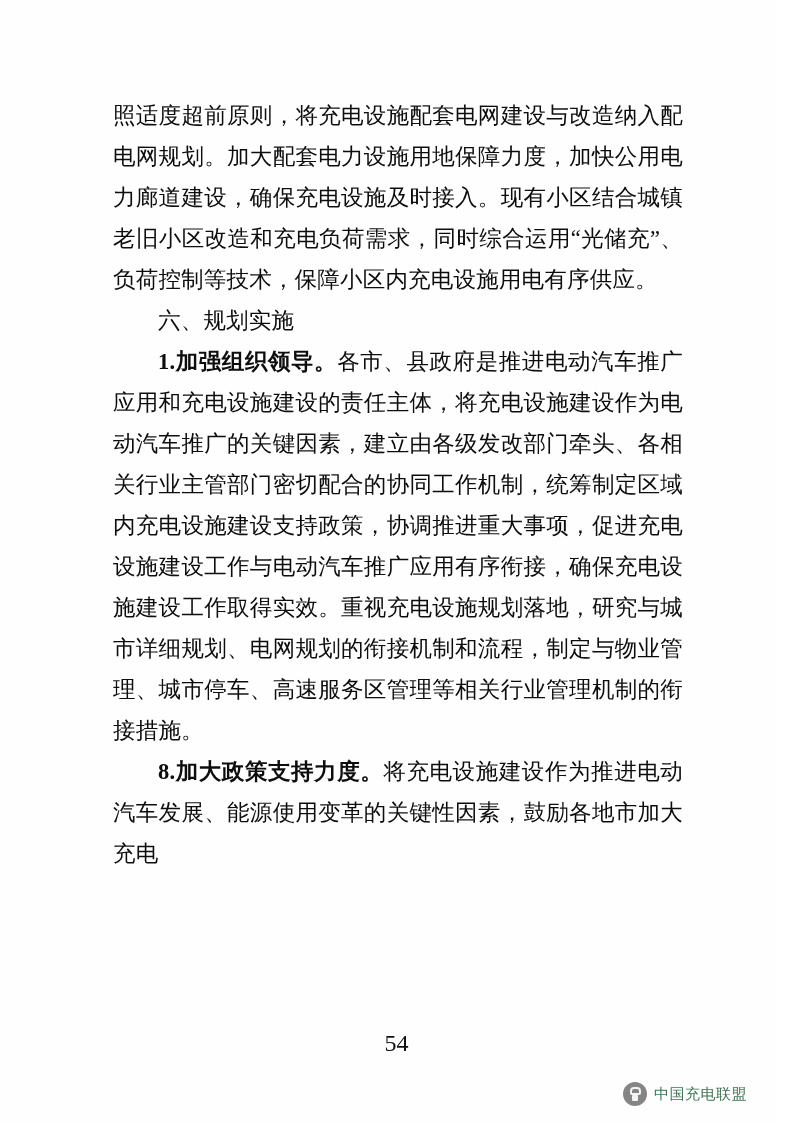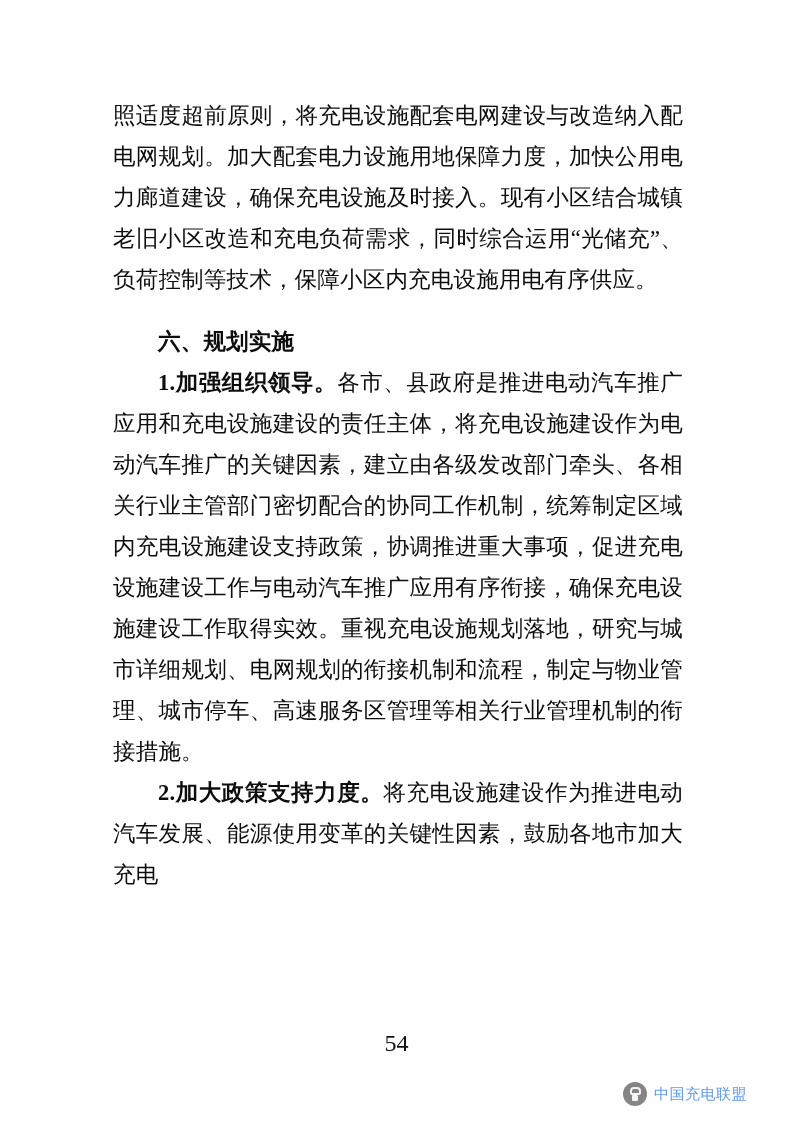--- a/index.html
+++ b/index.html
@@ -33,23 +33,22 @@
     font-size: 22.5px;
     line-height: 41px;
     text-align: justify;
     text-justify: inter-ideograph;
     letter-spacing: 0.2px;
   }
   p.indent {
     text-indent: 45px;
   }
   p.heading {
-    font-weight: bold;
+    font-weight: normal;
     text-indent: 45px;
-    margin-top: 21px;
   }
   p.sub-heading {
     font-weight: bold;
     text-indent: 45px;
   }
   .bold-lead {
     font-weight: bold;
     margin-top: 29px;
   }
   .page-number {
@@ -96,41 +95,41 @@
     left: 9px;
     top: 13px;
     width: 6px;
     height: 6px;
     background: #f2f2f2;
     border-radius: 1px;
   }
   .wm-text {
     font-family: "Liberation Sans", sans-serif;
     font-size: 15px;
-    color: #3b82f6;
+    color: #14532d;
     letter-spacing: 0.5px;
     white-space: nowrap;
   }
 </style>
 </head>
 <body>
 
 <div class="page">
 
   <div class="doc-body">
 
     <p class="">照适度超前原则，将充电设施配套电网建设与改造纳入配电网规划。加大配套电力设施用地保障力度，加快公用电力廊道建设，确保充电设施及时接入。现有小区结合城镇老旧小区改造和充电负荷需求，同时综合运用“光储充”、负荷控制等技术，保障小区内充电设施用电有序供应。</p>
 
 
     <p class="heading">六、规划实施</p>
 
 
     <p class="indent"><span class="bold-lead">1.加强组织领导。</span><span>各市、县政府是推进电动汽车推广应用和充电设施建设的责任主体，将充电设施建设作为电动汽车推广的关键因素，建立由各级发改部门牵头、各相关行业主管部门密切配合的协同工作机制，统筹制定区域内充电设施建设支持政策，协调推进重大事项，促进充电设施建设工作与电动汽车推广应用有序衔接，确保充电设施建设工作取得实效。重视充电设施规划落地，研究与城市详细规划、电网规划的衔接机制和流程，制定与物业管理、城市停车、高速服务区管理等相关行业管理机制的衔接措施。</span></p>
 
-    <p class="indent"><span class="bold-lead">2.加大政策支持力度。</span><span>将充电设施建设作为推进电动汽车发展、能源使用变革的关键性因素，鼓励各地市加大充电</span></p>
+    <p class="indent"><span class="bold-lead">8.加大政策支持力度。</span><span>将充电设施建设作为推进电动汽车发展、能源使用变革的关键性因素，鼓励各地市加大充电</span></p>
 
   </div>
 
   <div class="page-number">54</div>
 
   <div class="watermark">
     <div class="wm-logo"></div>
     <div class="wm-text">中国充电联盟</div>
   </div>
 

